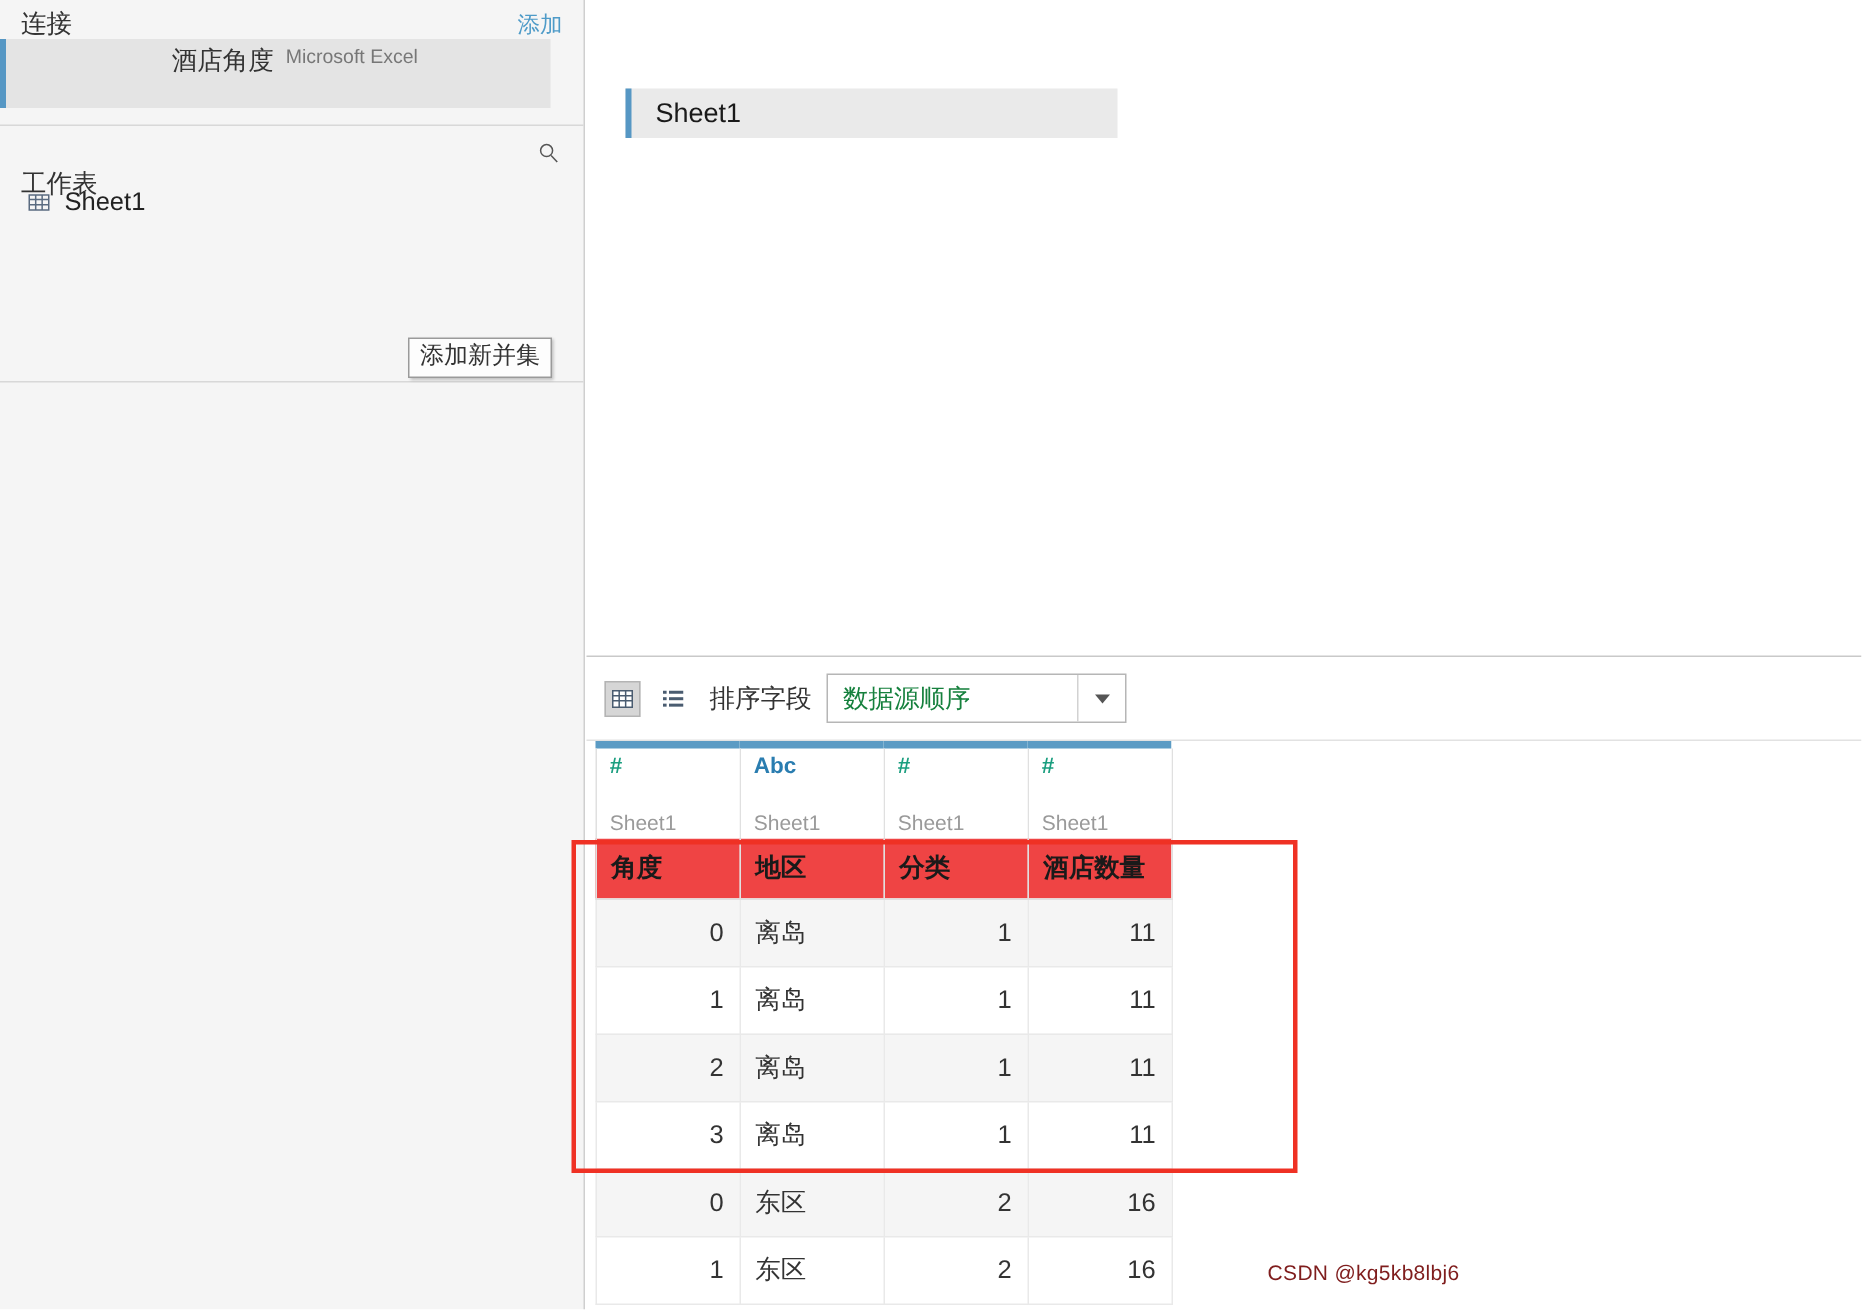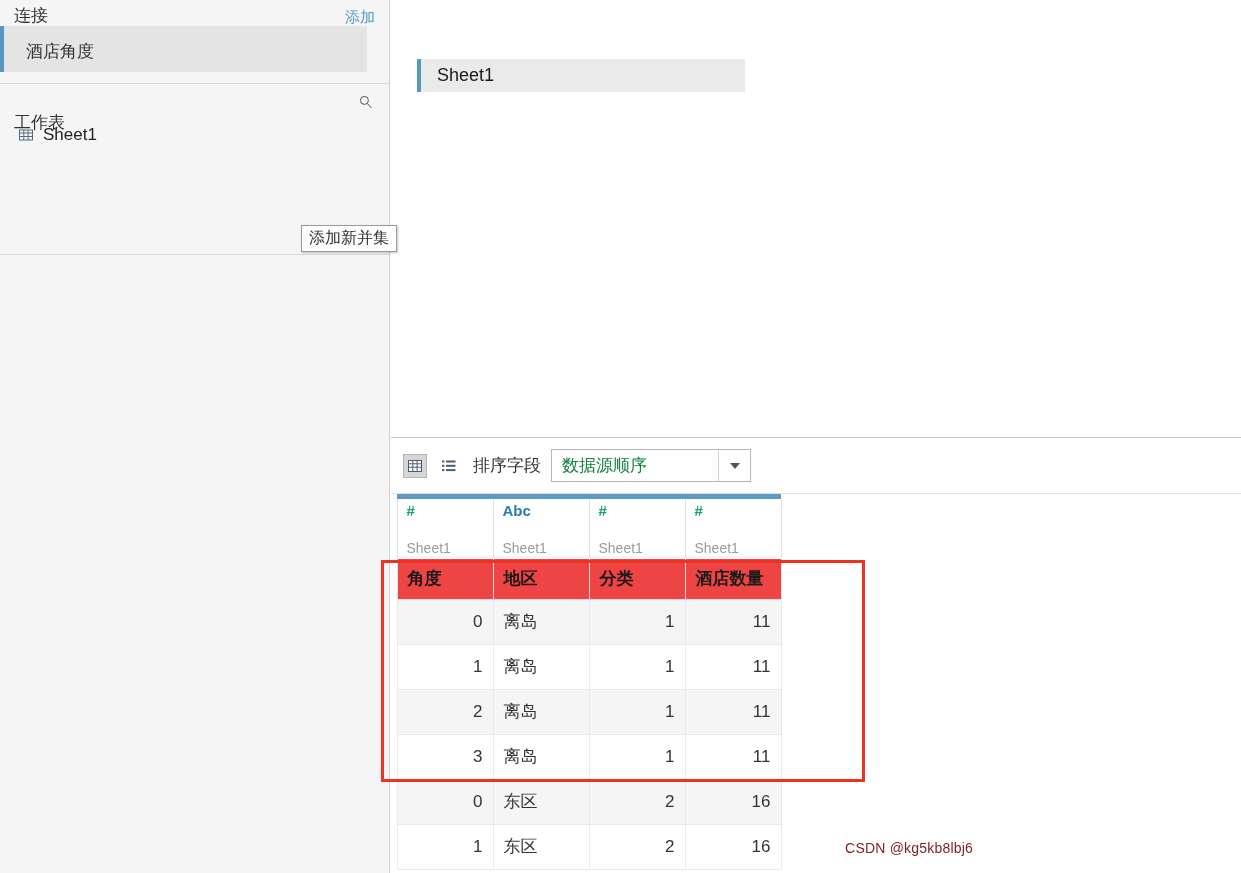--- a/index.html
+++ b/index.html
@@ -33,21 +33,21 @@
     font-size: 15px; color: #4e9bc8; cursor: pointer;
     line-height: 15px; position: relative; top: 2px;
   }
 
   .connection-item {
     margin: 4px 22px 0 0;
     height: 46px;
     background: #e4e4e4;
     border-left: 4px solid #5697c4;
     padding: 4px 0 0 22px;
-    display: flex; flex-direction: column; justify-content: center;
+    display: flex; flex-direction: row; justify-content: center;
     cursor: pointer;
   }
   .connection-name { font-size: 17px; color: #333; line-height: 21px; }
   .connection-sub  { font-size: 13px; color: #777; line-height: 16px; padding-left: 8px; }
 
   .sidebar-divider { border-top: 1px solid #d8d8d8; margin-top: 11px; }
 
   .sheets-header {
     height: 36px; padding: 0 14px 0 14px;
     display: flex; align-items: center; justify-content: space-between;
@@ -75,21 +75,21 @@
   }
   .newunion-row .lbl { font-size: 17px; color: #222; }
 
   .sidebar-bottom-divider {
     position: absolute; left: 0; right: 0; top: 254px;
     border-top: 1px solid #d8d8d8;
   }
 
   
   .tooltip {
-    position: absolute; left: 301px; top: 225px;
+    position: absolute; left: 272px; top: 225px;
     background: #fdfdfd;
     border: 1px solid #9a9a9a;
     box-shadow: 1px 1px 2px rgba(0,0,0,0.22);
     padding: 2px 7px 3px 7px;
     font-size: 16px; color: #333; line-height: 20px;
     white-space: nowrap;
     z-index: 30;
   }
 
   
@@ -227,20 +227,21 @@
 
   <div class="sidebar">
 
     <div class="sidebar-section-header">
       <span class="sidebar-section-title">连接</span>
       <span class="add-link">添加</span>
     </div>
 
     <div class="connection-item">
       <span class="connection-name">酒店角度</span>
+      <span class="connection-sub">Microsoft Excel</span>
     </div>
 
     <div class="sidebar-divider"></div>
 
     <div class="sheets-header">
       <span class="sheets-title">工作表</span>
       <span class="search-icon-btn">
         <svg width="14" height="14" viewBox="0 0 14 14">
           <circle cx="5.4" cy="5.4" r="4" fill="none" stroke="#555" stroke-width="1"></circle>
           <line x1="8.4" y1="8.6" x2="12.5" y2="13" stroke="#555" stroke-width="1"></line>

